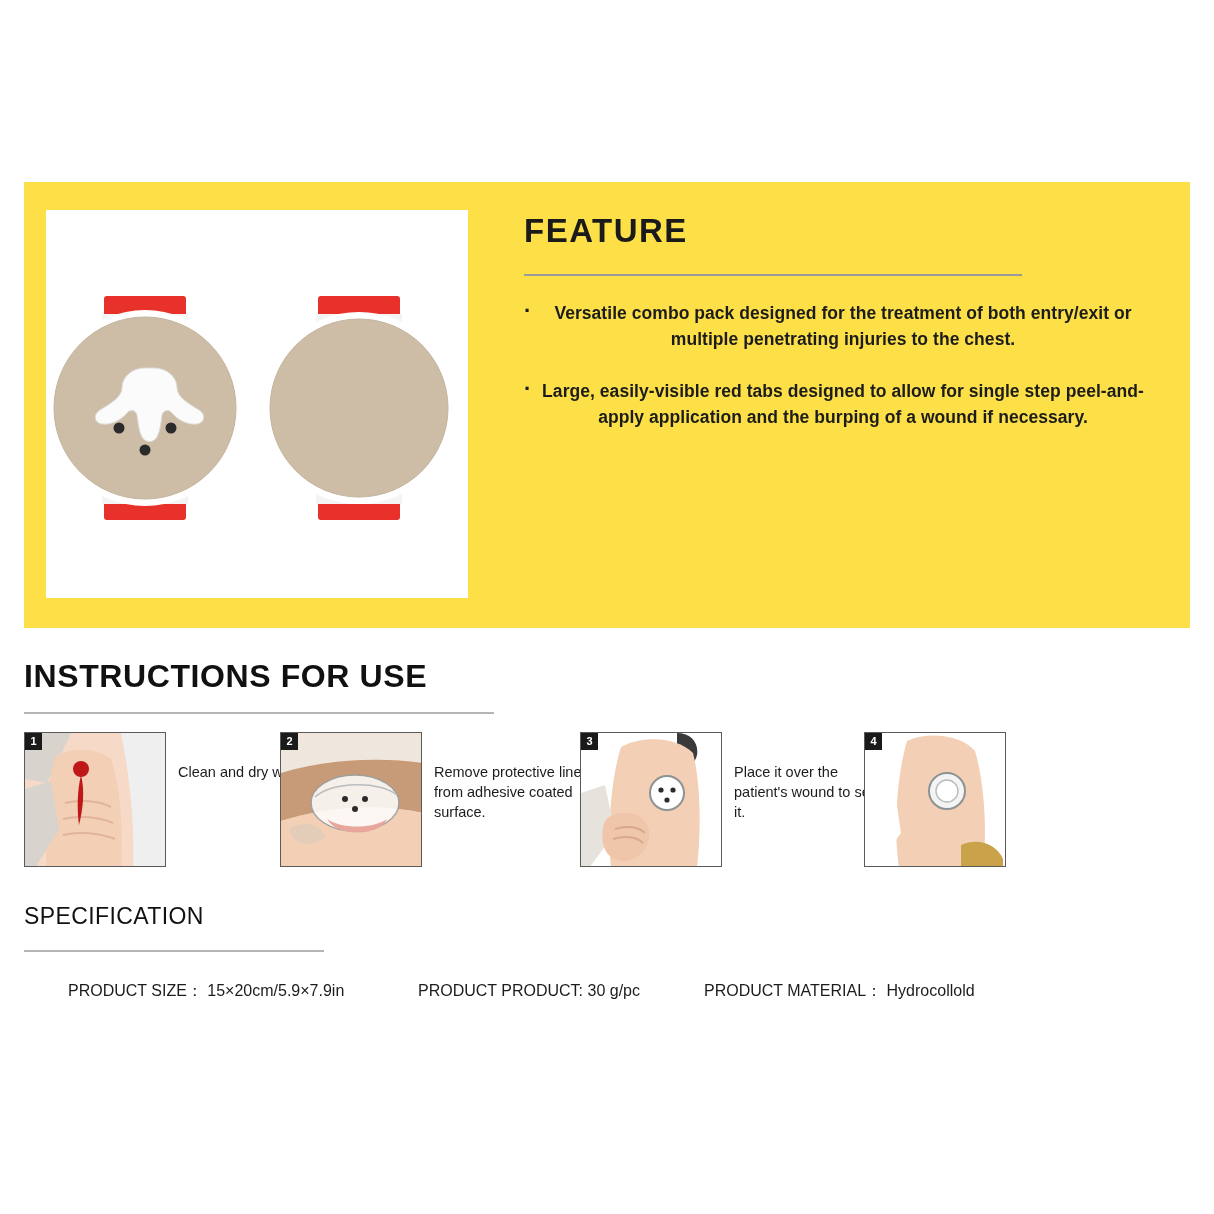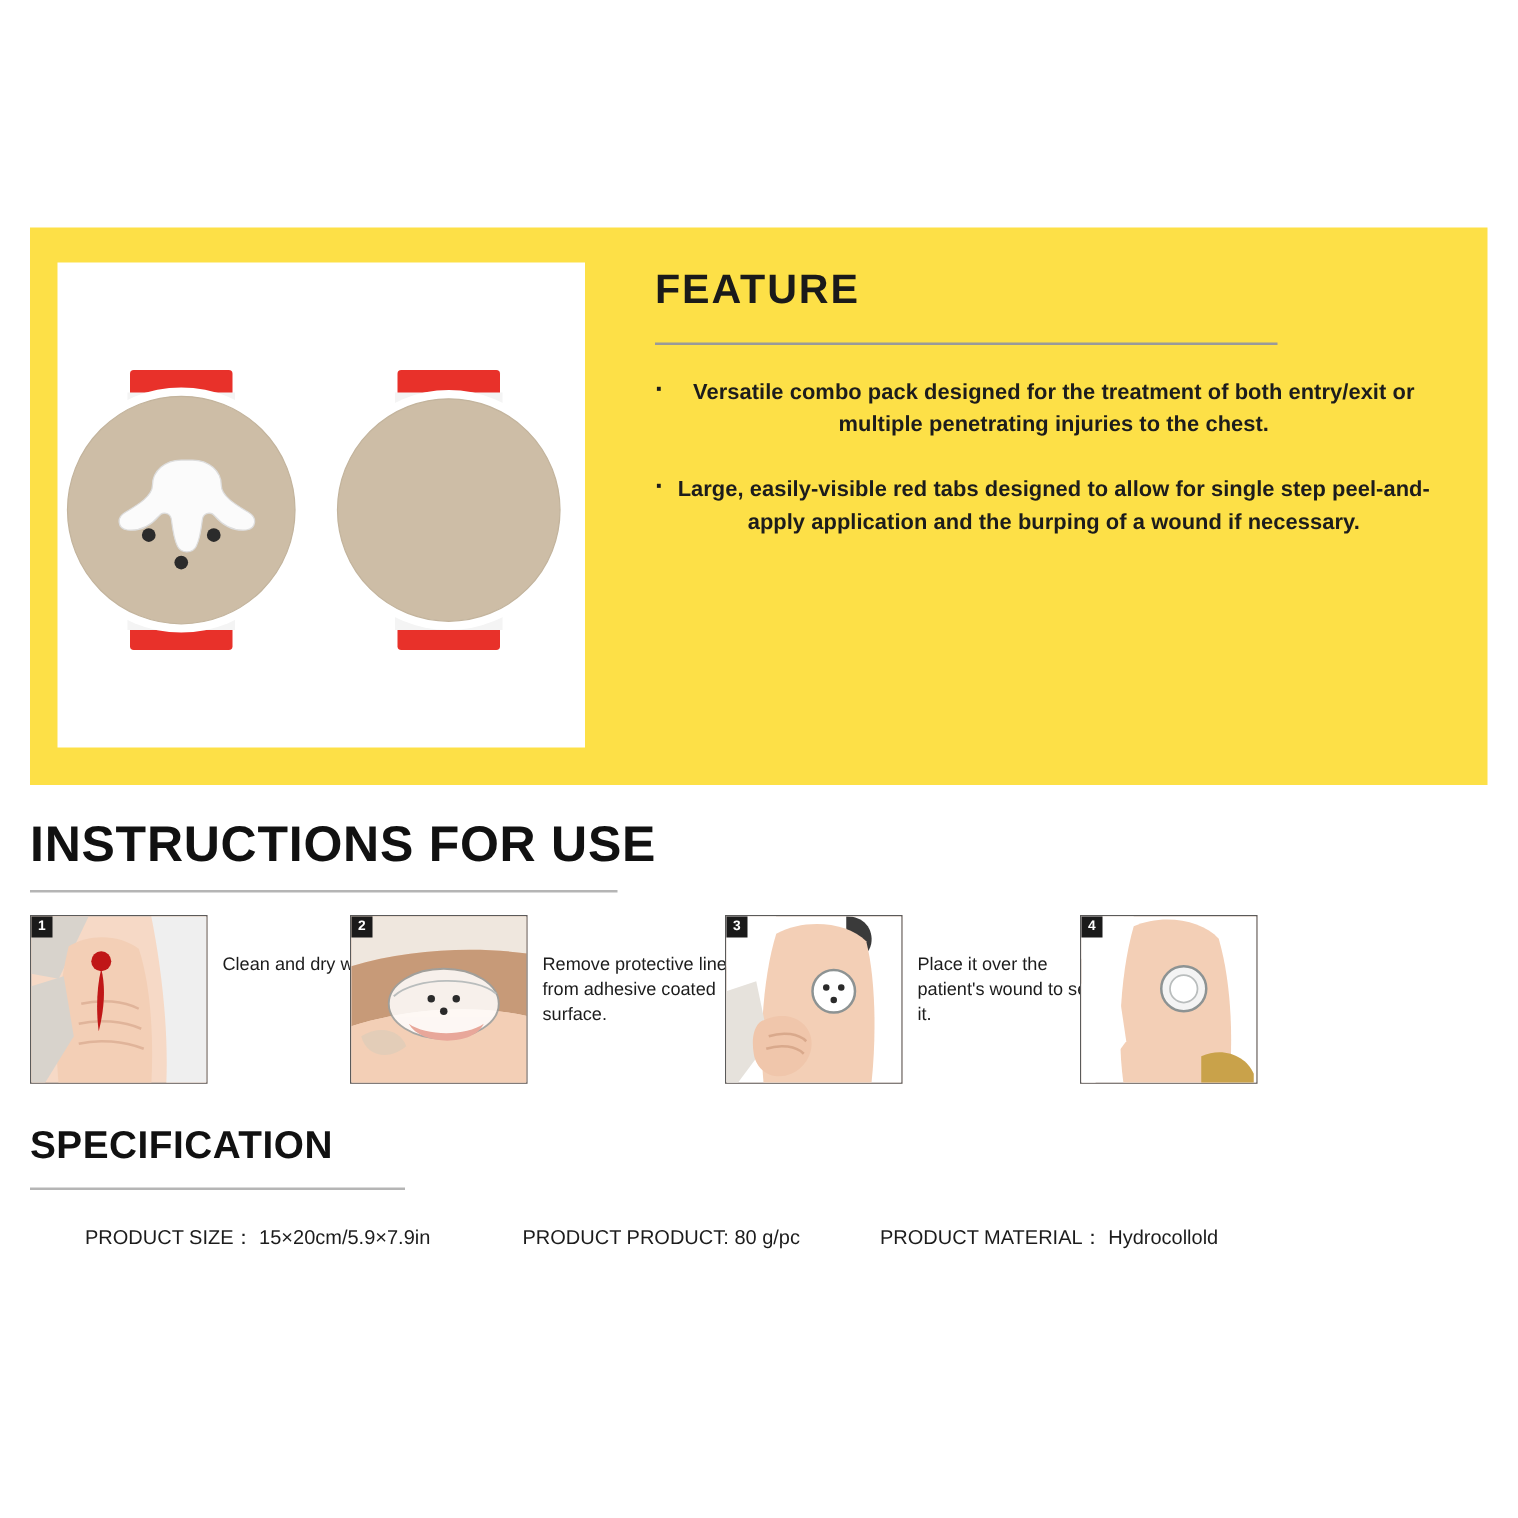--- a/index.html
+++ b/index.html
@@ -87,21 +87,21 @@
     top: -2px;
     font-size: 22px;
     font-weight: bold;
   }
 
   
   .ifu-title {
     position: absolute;
     left: 24px;
     top: 655px;
-    font-size: 40px;
+    font-size: 32px;
     font-weight: bold;
     letter-spacing: 0.6px;
     color: #111;
     margin: 0;
     line-height: 42px;
   }
   .ifu-rule {
     position: absolute;
     left: 24px;
     top: 712px;
@@ -154,22 +154,22 @@
     padding-left: 12px;
     padding-top: 30px;
     width: 160px;
   }
 
   
   .spec-title {
     position: absolute;
     left: 24px;
     top: 895px;
-    font-size: 31px;
-    font-weight: bold;
+    font-size: 23px;
+    font-weight: normal;
     letter-spacing: 0.4px;
     color: #111;
     margin: 0;
     line-height: 42px;
     text-align: right;
   }
   .spec-rule {
     position: absolute;
     left: 24px;
     top: 950px;
@@ -320,19 +320,19 @@
 <h2 class="spec-title">SPECIFICATION</h2>
 <div class="spec-rule"></div>
 
 <div class="spec-row">
   <div class="spec-item a">
     <span>PRODUCT SIZE：</span>
     <span>15×20cm/5.9×7.9in</span>
   </div>
   <div class="spec-item b">
     <span>PRODUCT PRODUCT:</span>
-    <span>80 g/pc</span>
+    <span>30 g/pc</span>
   </div>
   <div class="spec-item c">
     <span>PRODUCT MATERIAL：</span>
     <span>Hydrocollold</span>
   </div>
 </div>
 
 </body></html>

